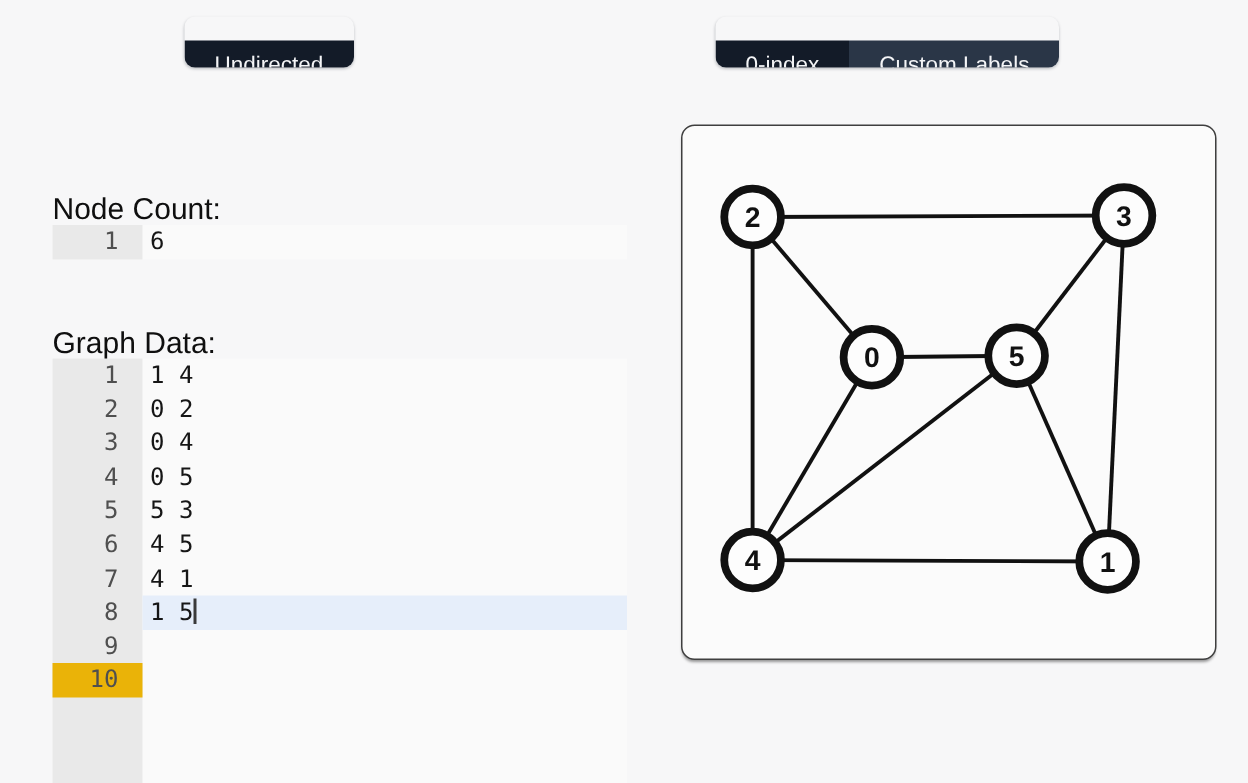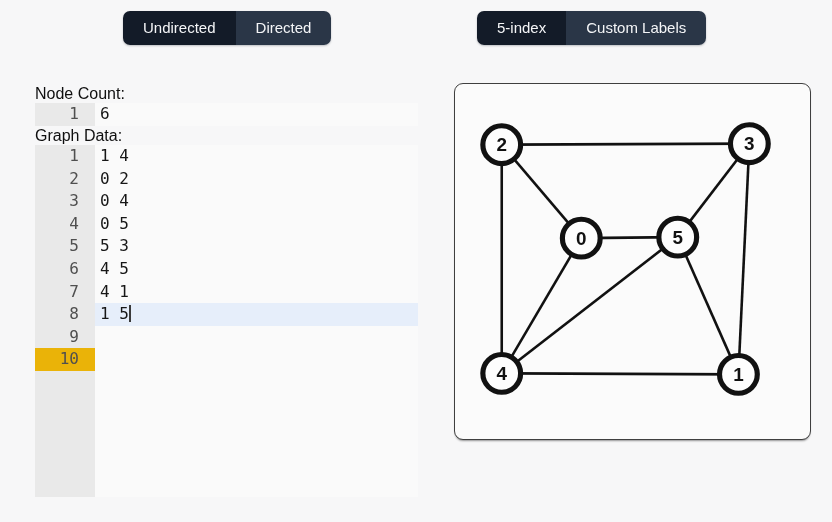--- a/index.html
+++ b/index.html
@@ -28,38 +28,40 @@
     outline: none;
     height: 34px;
     padding: 0 20px;
     background: var(--btn-bg, #2a3647);
     color: var(--btn-text, #f4f5f7);
     font-family: "Liberation Sans", sans-serif;
     font-size: 15px;
     line-height: 34px;
     cursor: pointer;
     white-space: nowrap;
+    margin-top: 16px;
   }
   .toggle-btn.selected { background: var(--btn-sel-bg, #131b28); }
   .toggle-btn:not(.selected) + .toggle-btn:not(.selected) {
     border-left: 1px solid rgba(255,255,255,.16);
   }
 
   
   .editor-pane {
     position: absolute;
     left: 35px;
     top: 84px;
     width: 383px;
   }
   .editor-label {
     height: 19px;
-    font-size: 16px;
+    font-size: 20px;
     line-height: 19px;
     color: #0f0f0f;
+    margin-top: 47px;
   }
   .cm-editor {
     display: flex;
     width: 383px;
     background: var(--editor-bg, #fafafa);
     font-family: "DejaVu Sans Mono", monospace;
     font-size: 16px;
   }
   .nc-editor { height: 23px; }
   .gd-editor { height: 352px; }
@@ -115,25 +117,24 @@
     fill: #111;
   }
 </style>
 </head>
 <body>
 
 <div class="page">
 
   <div class="toggle-group group-direction" id="direction-group">
       <button class="toggle-btn selected">Undirected</button>
-      <button class="toggle-btn">Directed</button>
     </div>
 
   <div class="toggle-group group-index" id="index-group">
-      <button class="toggle-btn selected">5-index</button>
+      <button class="toggle-btn selected">0-index</button>
       <button class="toggle-btn">Custom Labels</button>
     </div>
 
   <div class="editor-pane">
 
     <div class="editor-label">Node Count:</div>
 
     <div class="cm-editor nc-editor">
       <div class="gutter">
         <div class="gutter-num">1</div>

